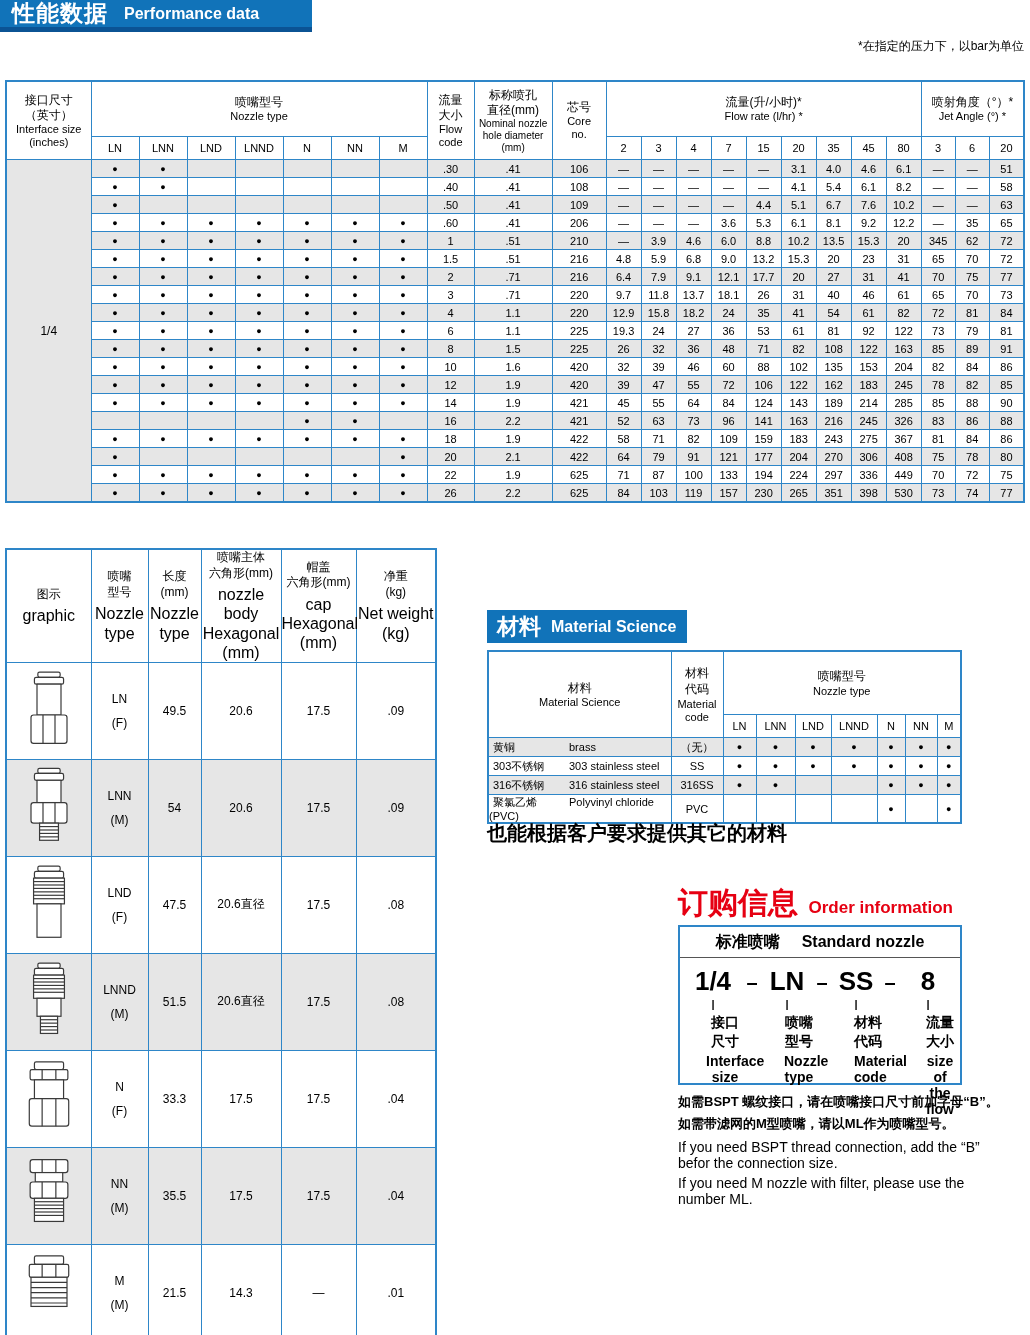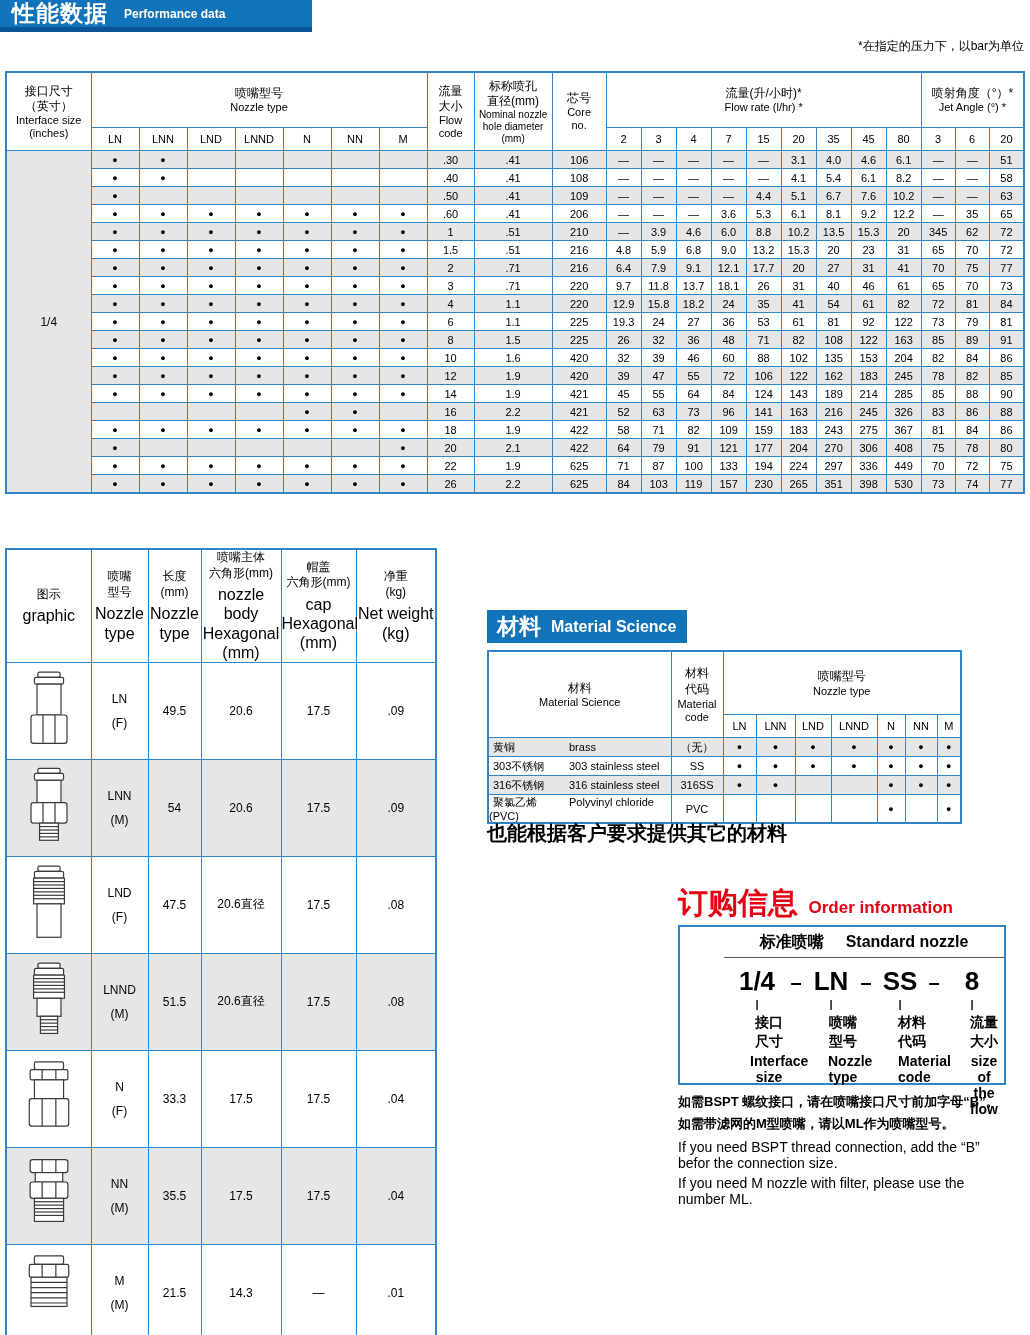--- a/index.html
+++ b/index.html
@@ -9,27 +9,27 @@
   }
   .preline { white-space:pre-line; }
 
   
   .banner {
     position:absolute; top:0; left:0; width:300px; height:27px;
     background:#1173b9; border-bottom:5px solid #0b5394;
     color:#fff; display:flex; align-items:center; gap:16px; padding-left:12px;
   }
   .banner .bcn { font-size:23px; font-weight:bold; letter-spacing:1px; }
-  .banner .ben { font-size:12px; font-weight:bold; }
+  .banner .ben { font-size:16px; font-weight:bold; }
 
   .pressure-note { position:absolute; top:38px; right:6px; font-size:12px; }
 
   
   .perf-table {
-    position:absolute; top:71px; left:5px; width:1020px;
+    position:absolute; top:80px; left:5px; width:1020px;
     border-collapse:collapse; table-layout:fixed;
     border:2px solid #2e86c8;
   }
   .perf-table th, .perf-table td {
     border:1px solid #2e86c8; padding:0; text-align:center; font-weight:normal;
     background:#fff; overflow:hidden;
   }
   .perf-table .h1 th { height:54px; }
   .perf-table .h2 th { height:22px; font-size:11px; }
   .perf-table .cn { font-size:12px; line-height:1.25; }
@@ -83,21 +83,21 @@
   .mat-table .dot-cell { font-size:9px; }
   .mat-note { position:absolute; top:820px; left:487px; font-size:20px; font-weight:bold; }
 
   
   .order-title { position:absolute; top:883px; left:678px; white-space:nowrap; }
   .order-title .ocn { color:#e60012; font-size:30px; font-weight:bold; }
   .order-title .oen { color:#e60012; font-size:17px; font-weight:bold; margin-left:6px; }
 
   .order-box {
     position:absolute; top:925px; left:678px; width:280px; height:156px;
-    border:2px solid #2e86c8; background:#fff;padding-left:44px;
+    border:2px solid #2e86c8; background:#fff;
   }
   .order-box-header {
     height:30px; border-bottom:1px solid #555; display:flex; justify-content:center;
     align-items:center; gap:22px; font-size:16px; font-weight:bold;
   }
   .order-grid {
     display:grid; grid-template-columns:62px 16px 54px 16px 52px 16px 60px;
     justify-content:center; text-align:center;
   }
   .order-grid .code { font-size:26px; font-weight:bold; line-height:1.2; }

